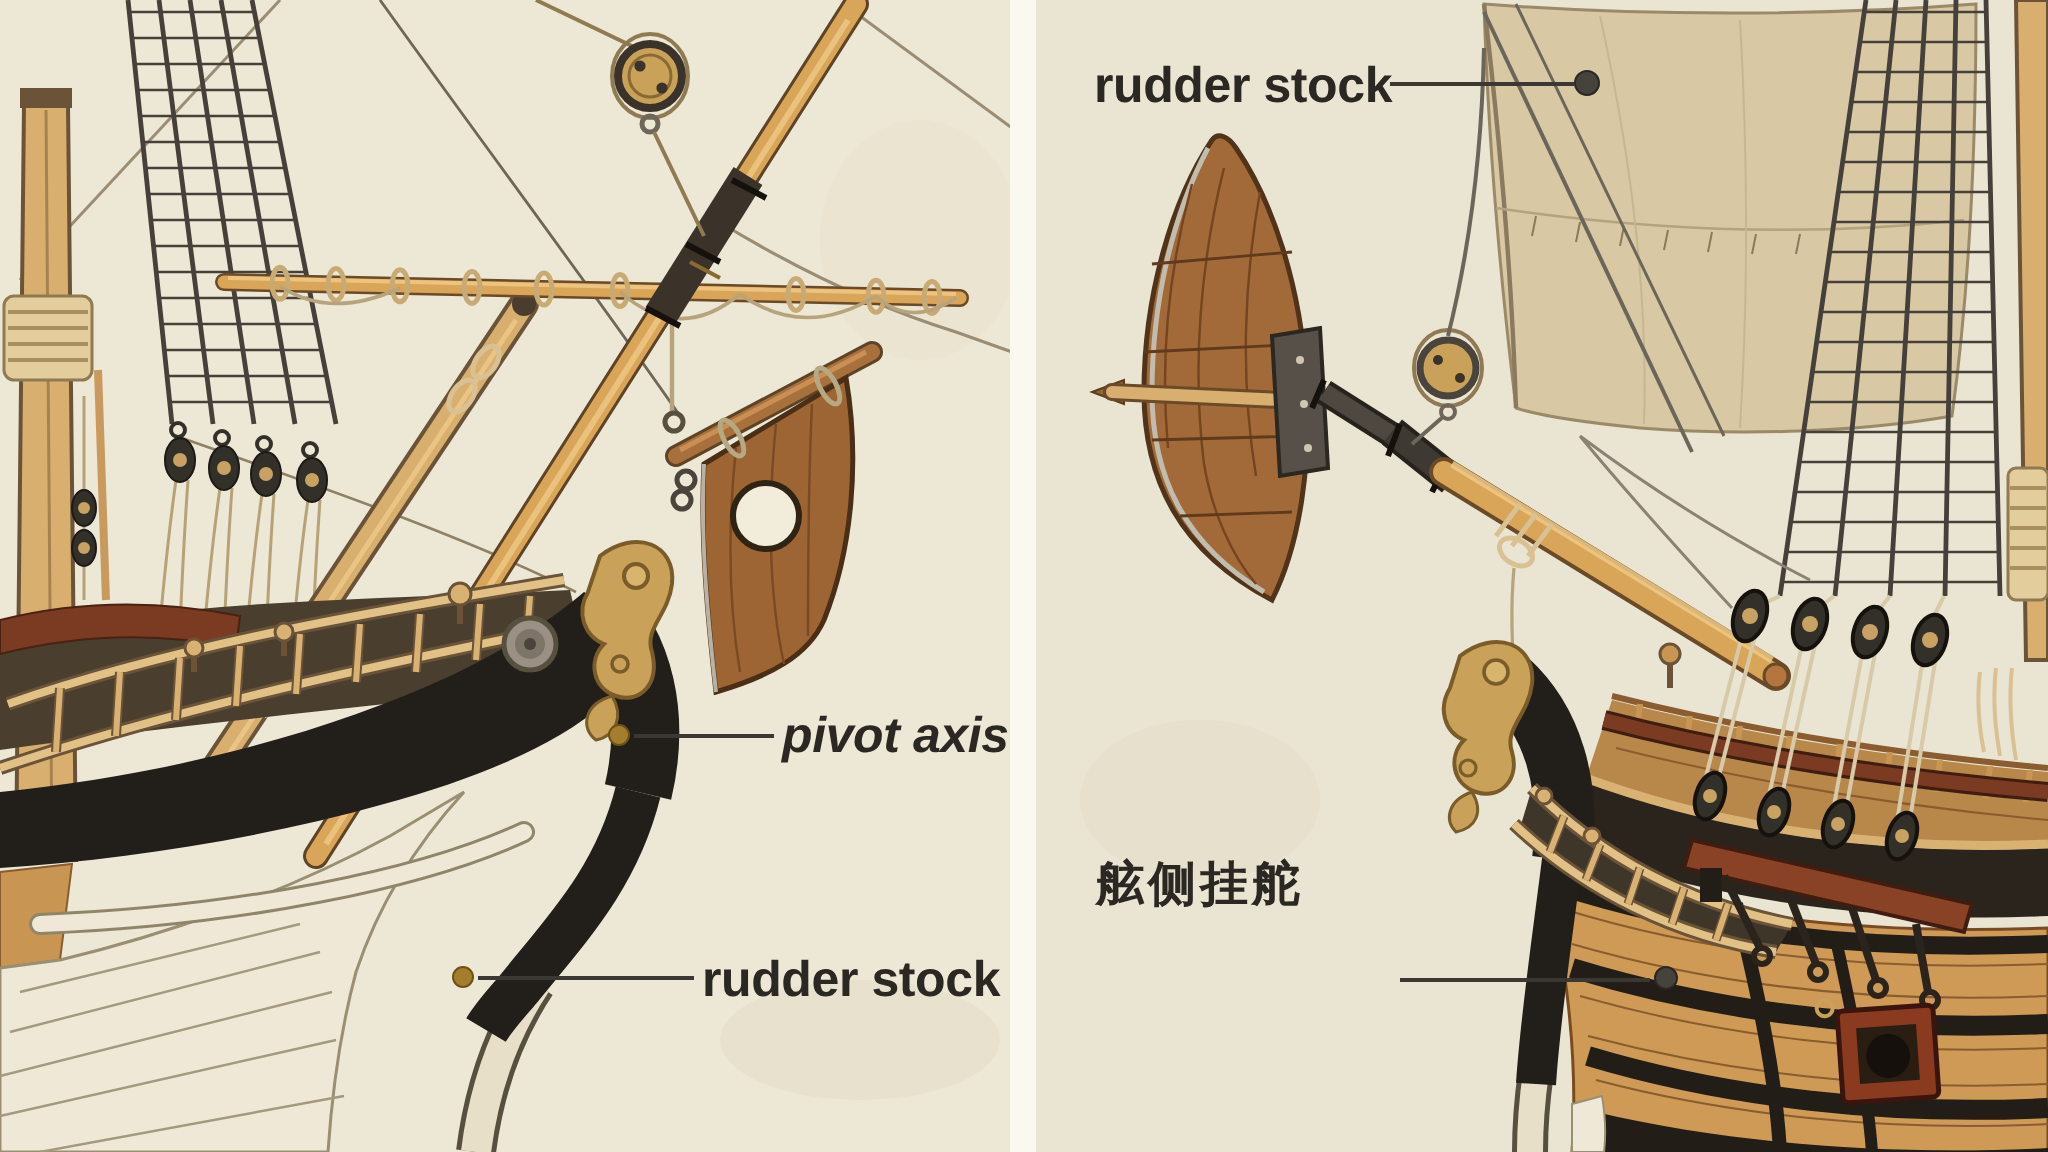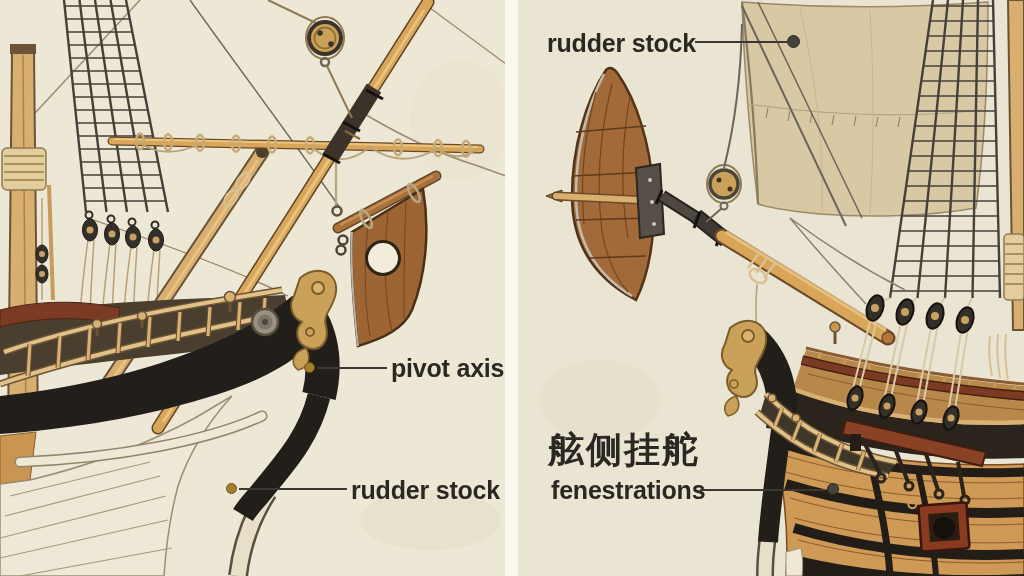--- a/index.html
+++ b/index.html
@@ -2,21 +2,21 @@
 <html><head>
 <meta charset="utf-8">
 <style>
   html,body{margin:0;padding:0;background:#d8d2c0;}
   #screen{position:relative;width:1024px;height:576px;overflow:hidden;
           background:#f0abfc;font-family:"Liberation Sans",sans-serif;padding-left:20px;}
   #art{position:absolute;left:0;top:0;width:1024px;height:576px;display:block;}
   .lbl{position:absolute;color:#2B2722;font-weight:600;white-space:nowrap;line-height:1.1;}
   .lbl-en{font-size:25px;letter-spacing:-0.2px;}
   .lbl-cjk-left{font-size:40px;letter-spacing:3px;font-weight:600;}
-  .lbl-cjk-right{font-size:36px;letter-spacing:2px;font-weight:600;}
+  .lbl-cjk-right{font-size:24px;letter-spacing:2px;font-weight:600;}
   .callout{position:absolute;height:2px;background:#3B3733;}
   .dot{position:absolute;border-radius:50%;box-sizing:border-box;}
   .dot-gold{background:#A57D2E;border:1px solid #6d5213;}
   .dot-dark{background:#46423C;border:1px solid #2a2722;}
 </style>
 </head>
 <body>
 
 <div id="screen">
 
@@ -393,28 +393,27 @@
         <circle cx="914" cy="502" r="4" fill="none" stroke="#c9a158" stroke-width="2"></circle>
       </g>
     </g>
   </g>
 </svg>
 
 <div class="lbl lbl-en" style="left:547px;top:30px;">rudder stock</div>
 <div class="callout" style="left:695px;top:41px;width:92px;"></div>
 <div class="dot dot-dark" style="left:787px;top:35px;width:13px;height:13px;"></div>
 
-<div class="lbl lbl-en" style="left:391px;top:355px;">pivot axis</div>
+<div class="lbl lbl-en" style="left:391px;top:355px;font-style:italic;">pivot axis</div>
 <div class="callout" style="left:317px;top:367px;width:70px;"></div>
 <div class="dot dot-gold" style="left:304px;top:362px;width:11px;height:11px;"></div>
 
 
 <div class="lbl lbl-en" style="left:351px;top:477px;">rudder stock</div>
 <div class="callout" style="left:239px;top:488px;width:108px;"></div>
 <div class="dot dot-gold" style="left:226px;top:483px;width:11px;height:11px;"></div>
 
 <div class="lbl lbl-cjk-right" style="left:548px;top:430px;">舷侧挂舵</div>
 
-<div class="lbl lbl-en" style="left:551px;top:477px;">fenestrations</div>
 <div class="callout" style="left:700px;top:489px;width:125px;"></div>
 <div class="dot dot-dark" style="left:827px;top:483px;width:12px;height:12px;"></div>
 
 </div>
 
 </body></html>

